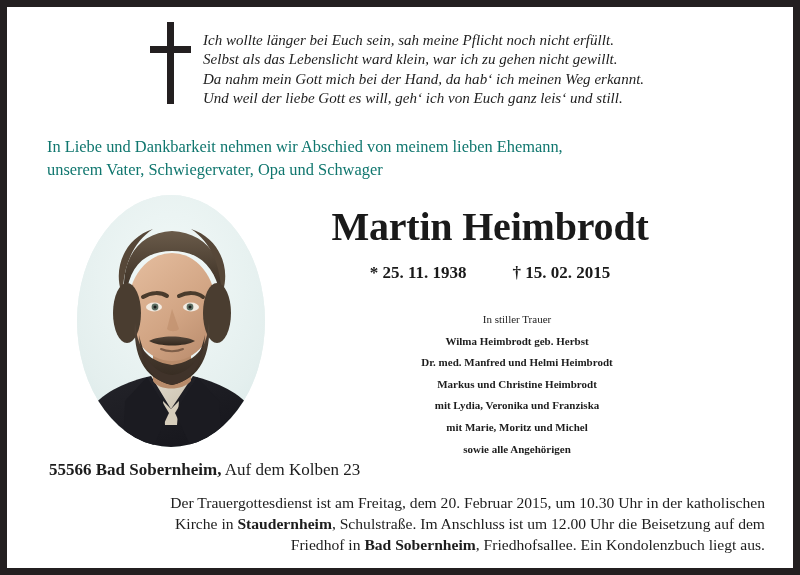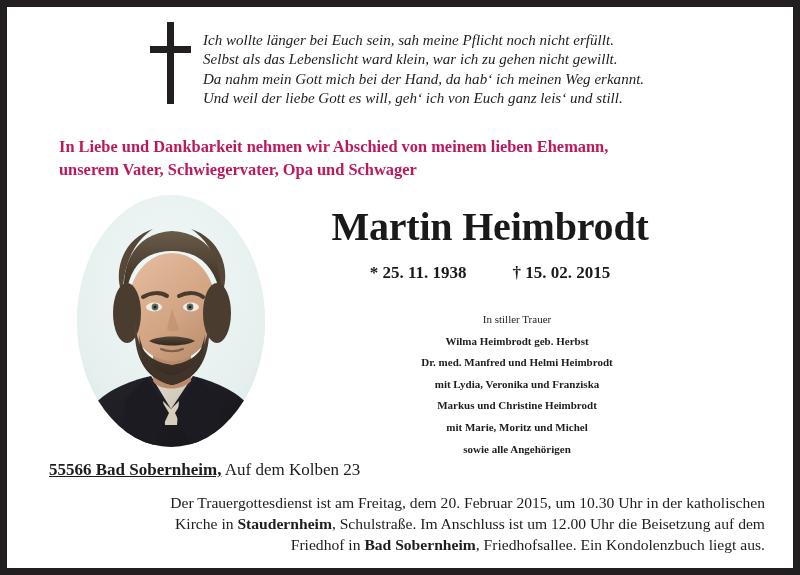--- a/index.html
+++ b/index.html
@@ -68,27 +68,26 @@
     font-size: 15px;
     line-height: 19.4px;
     letter-spacing: 0.02px;
     color: #1d1d1d;
   }
   .poem div { white-space: nowrap; }
 
   
   .dedication {
     position: absolute;
-    left: 52px;
+    left: 40px;
     top: 129px;
     width: 700px;
     font-size: 16.4px;
     line-height: 22.5px;
-    color: #be185d;
-    font-weight: bold;
+    color: #0f766e;
   }
   .dedication div { white-space: nowrap; }
 
   
   .portrait {
     position: absolute;
     left: 70px;
     top: 188px;
     width: 188px;
     height: 252px;
@@ -145,21 +144,21 @@
   
   .address {
     position: absolute;
     left: 42px;
     top: 452px;
     font-size: 17px;
     line-height: 22px;
     color: #1d1d1d;
     white-space: nowrap;
   }
-  .address .addr-city { font-weight: bold; text-decoration: underline; }
+  .address .addr-city { font-weight: bold; }
   .address .addr-street { font-weight: normal; }
 
   
   .service {
     position: absolute;
     left: 42px;
     top: 486px;
     width: 716px;
     font-size: 15.6px;
     line-height: 20.8px;
@@ -271,22 +270,22 @@
     <div class="name">Martin Heimbrodt</div>
 
     <div class="dates">
       <span class="date-birth">* 25. 11. 1938</span><span class="date-death">† 15. 02. 2015</span>
     </div>
 
     <div class="mourners">
       <div class="m-plain">In stiller Trauer</div>
       <div class="m-bold"><span>Wilma Heimbrodt</span><span class="m-suffix"> geb. Herbst</span></div>
       <div class="m-bold"><span>Dr. med. Manfred und Helmi Heimbrodt</span></div>
+      <div class="m-bold"><span>Markus und Christine Heimbrodt</span></div>
       <div class="m-bold"><span>mit Lydia, Veronika und Franziska</span></div>
-      <div class="m-bold"><span>Markus und Christine Heimbrodt</span></div>
       <div class="m-bold"><span>mit Marie, Moritz und Michel</span></div>
       <div class="m-bold"><span>sowie alle Angehörigen</span></div>
     </div>
 
     <div class="address">
       <span class="addr-city">55566 Bad Sobernheim,</span><span class="addr-street"> Auf dem Kolben 23</span>
     </div>
 
     <div class="service">
       <div><span>Der Trauergottesdienst ist am Freitag, dem 20. Februar 2015, um 10.30 Uhr in der katholischen</span></div>

